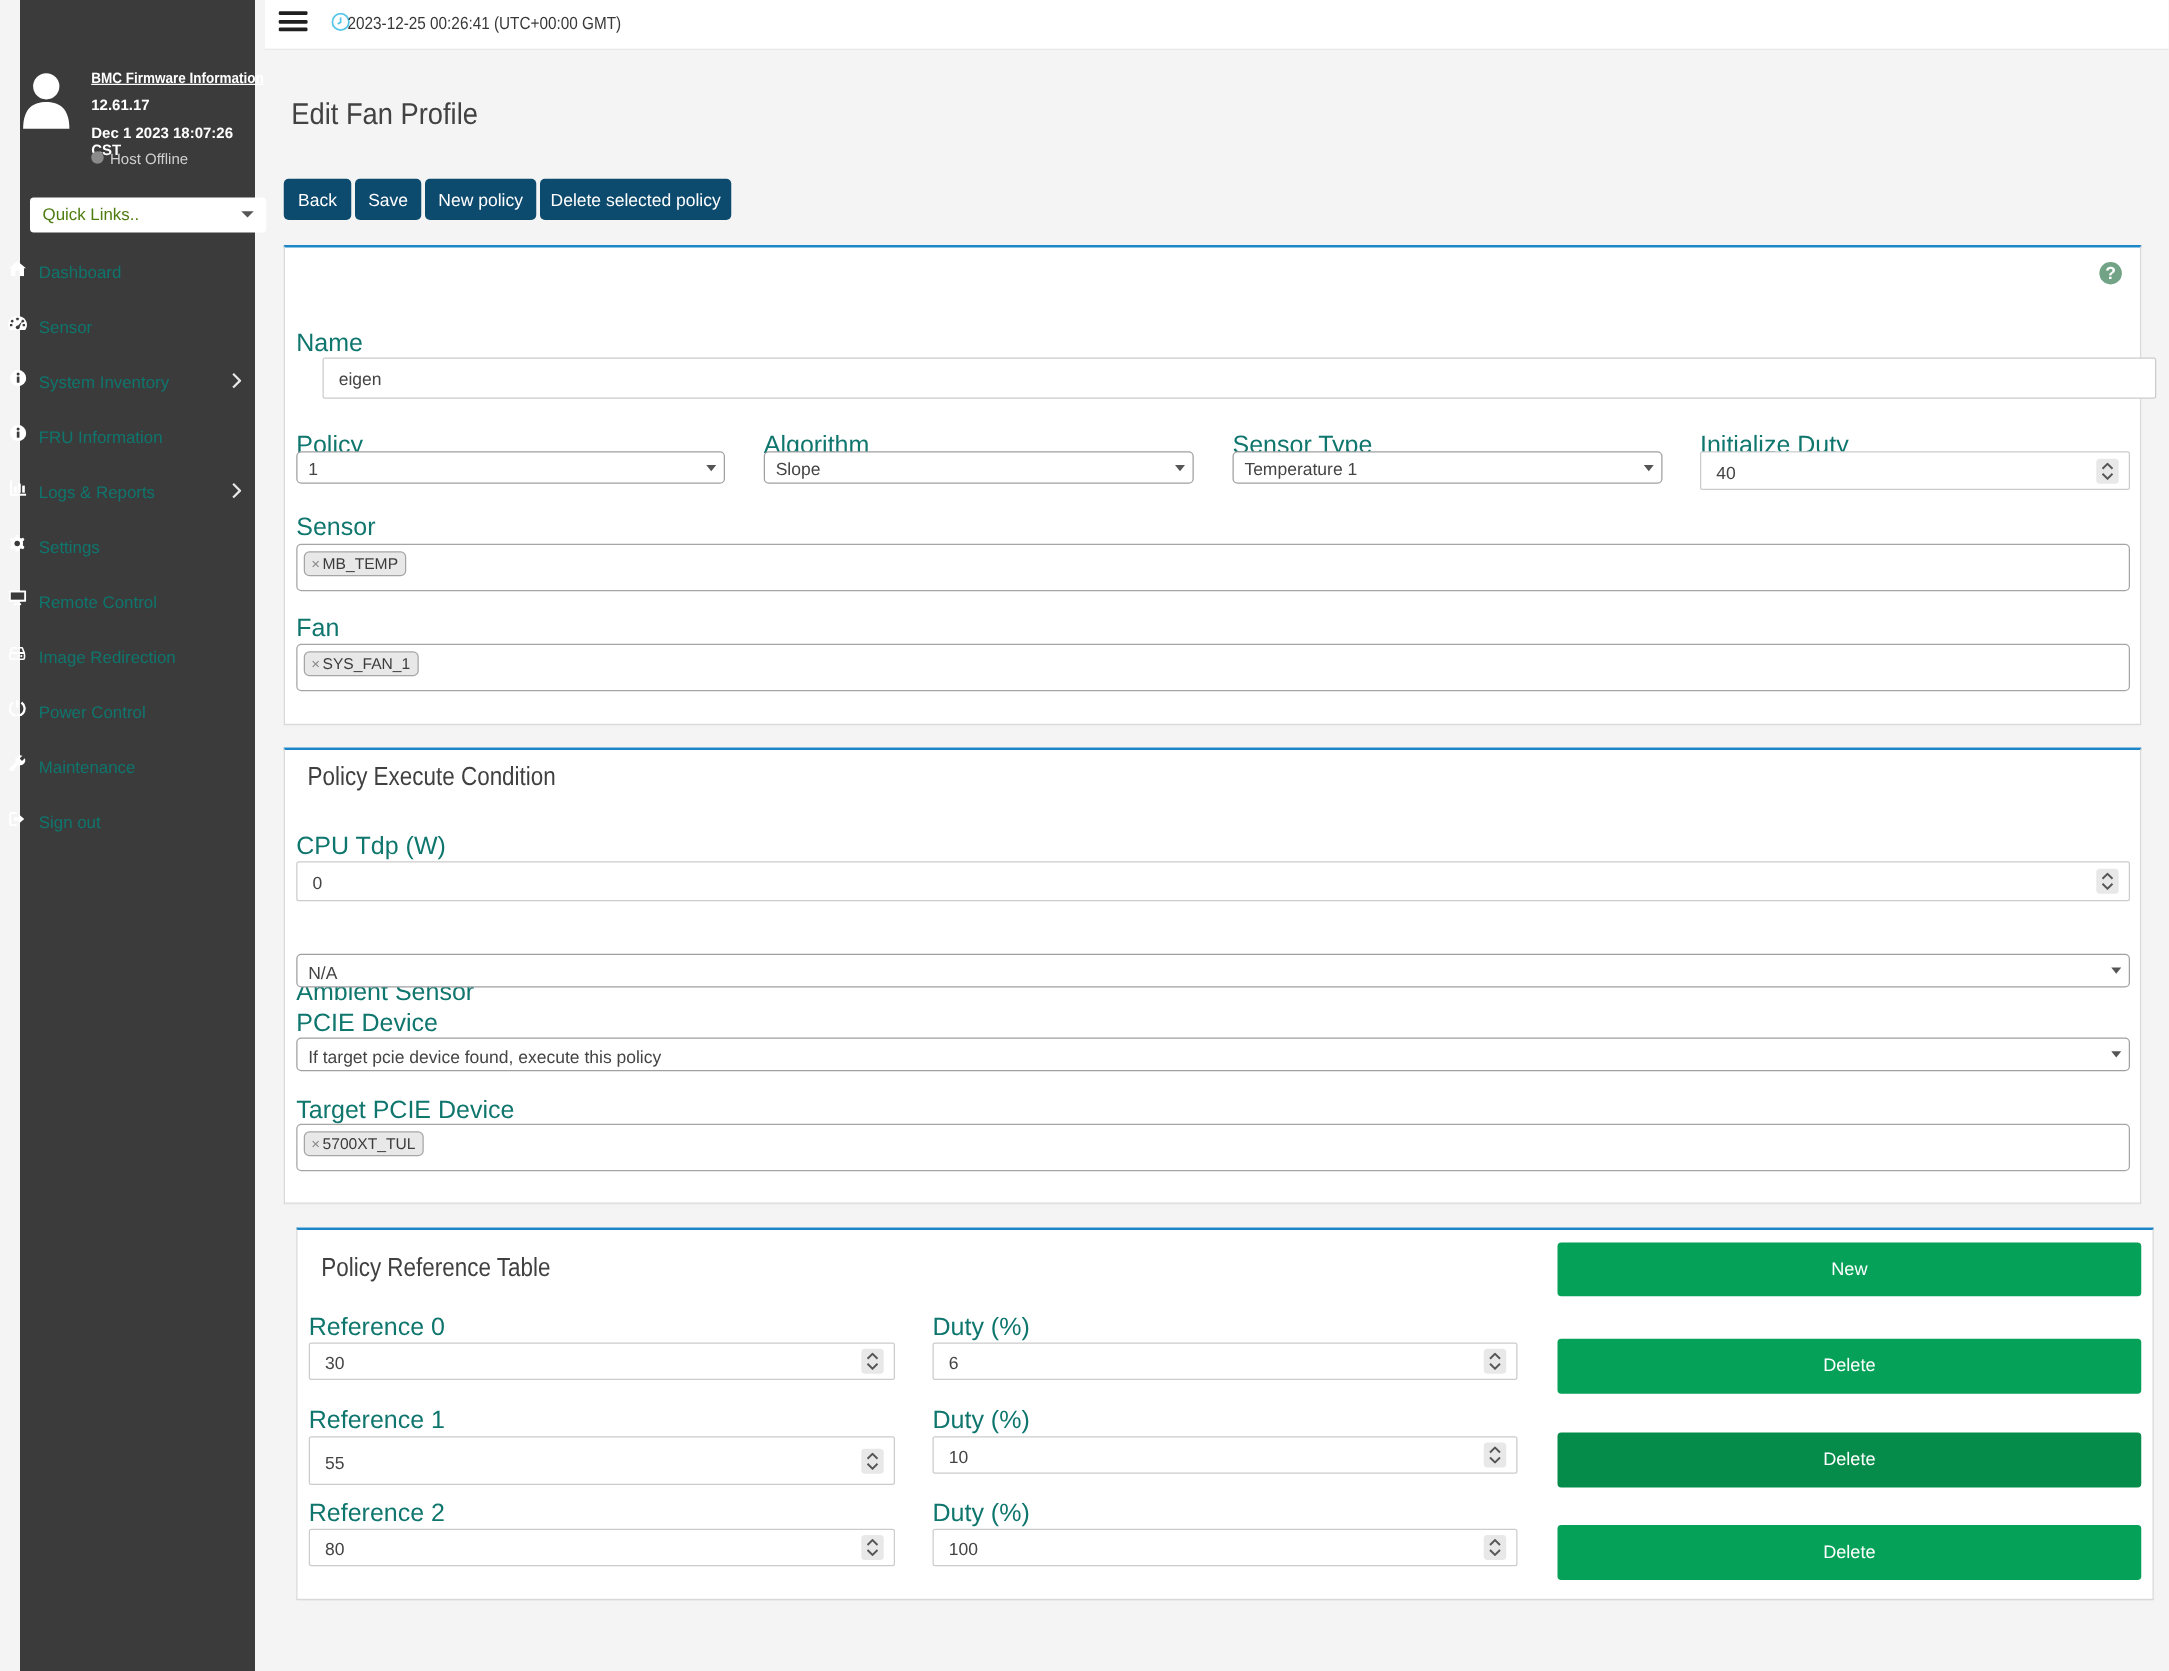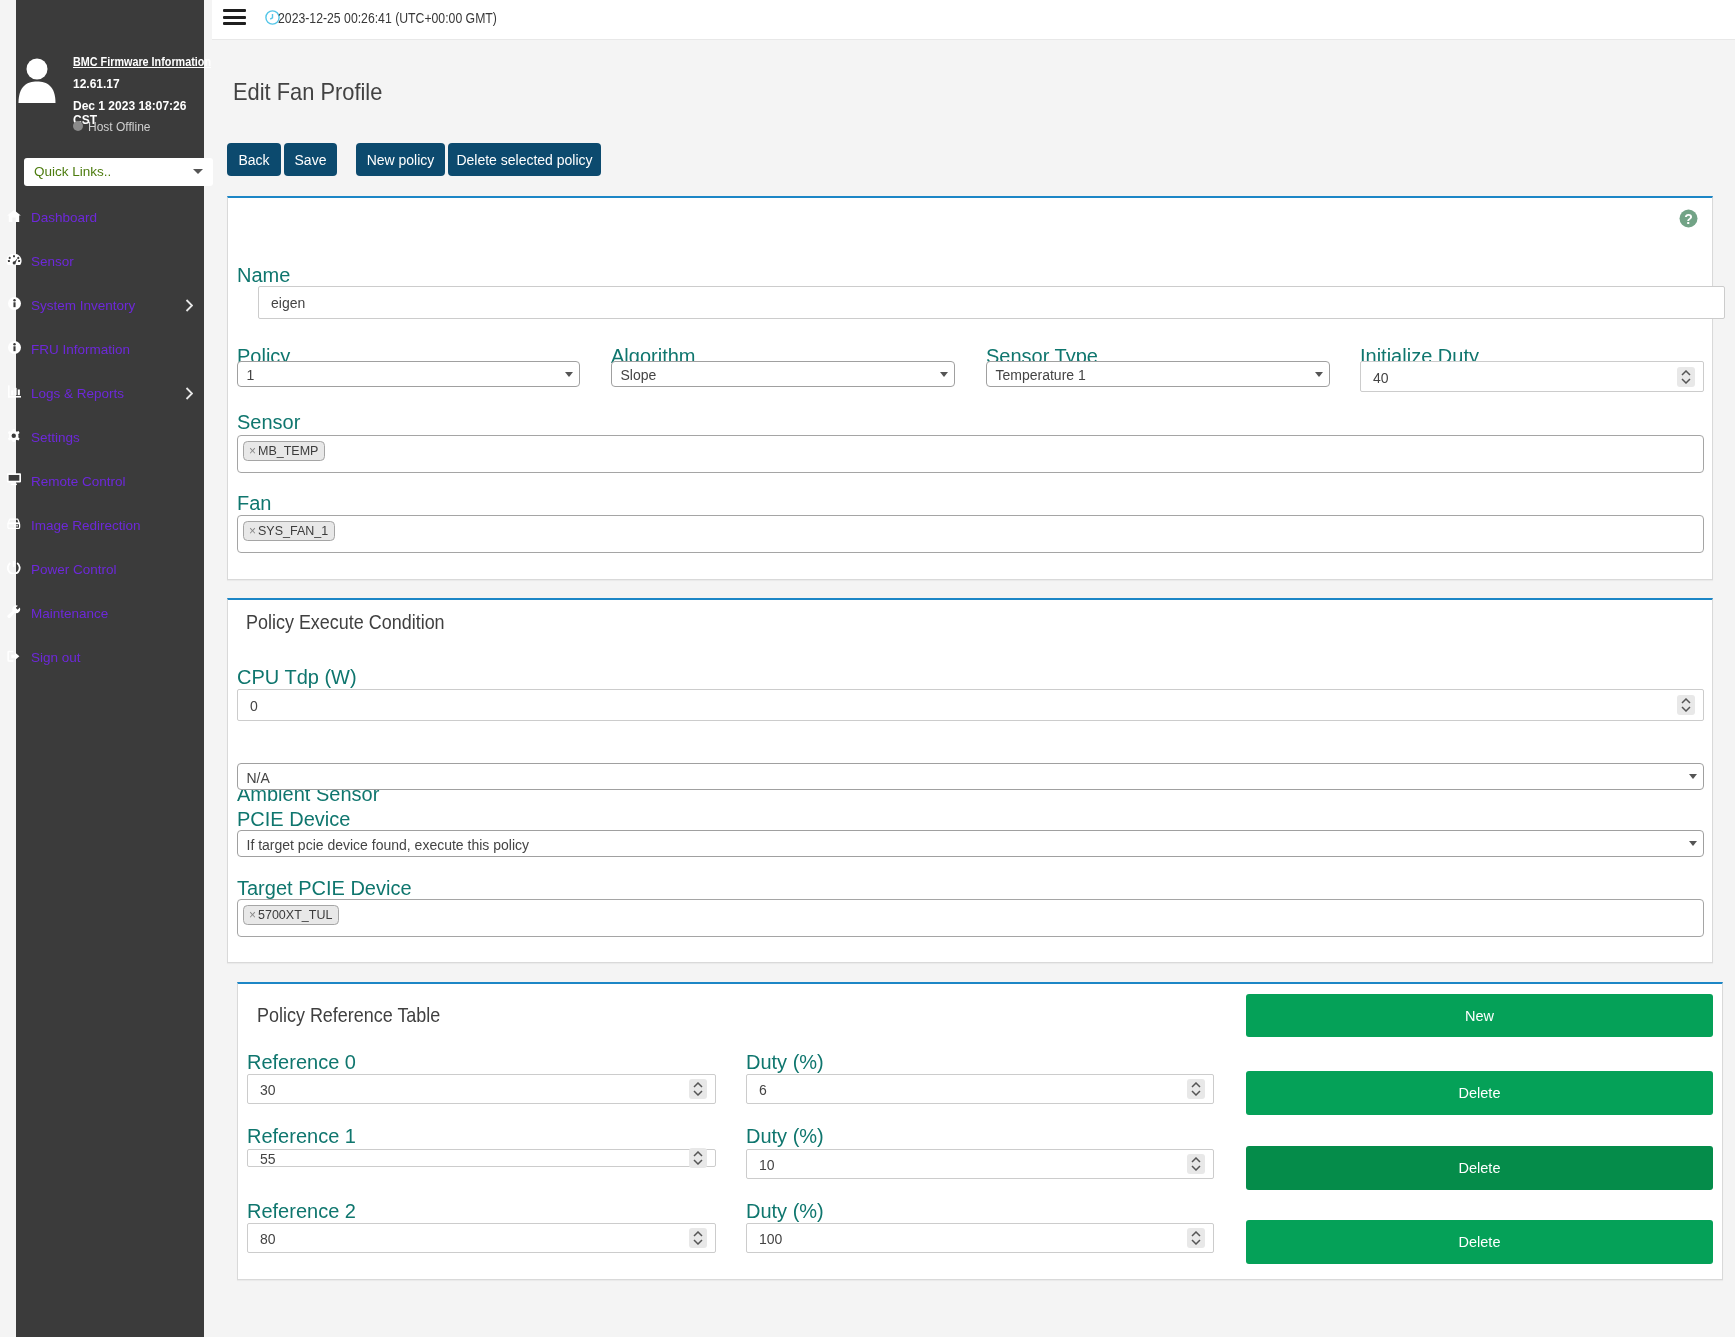--- a/index.html
+++ b/index.html
@@ -26,21 +26,21 @@
 .spin svg { position:absolute; left:4px; }
 .tagbox { position:absolute; background:#fff; border:1px solid #a5a5a5; border-radius:4px; }
 .chip { position:absolute; left:5px; top:5px; height:20px; display:inline-flex; align-items:center; background:#e8e8e8; border:1px solid #a5a5a5; border-radius:4.5px; font-size:12.5px; color:#3c3c3c; padding:0 6px 0 5px; white-space:nowrap; }
 .chip .x { color:#888; font-size:12px; margin-right:2px; }
 .ptitle { position:absolute; font-size:21px; font-weight:400; color:#404040; line-height:1; transform:scaleX(0.855); transform-origin:0 0; white-space:nowrap; }
 .gbtn { position:absolute; background:#05a158; color:#fff; border-radius:3px; display:flex; align-items:center; justify-content:center; font-size:14.5px; }
 .help { position:absolute; right:14px; top:11px; width:19px; height:19px; }
 
 .mi { position:relative; height:44px; display:flex; align-items:center; }
 .mic { position:absolute; left:6px; width:16px; text-align:center; }
-.mit { position:absolute; left:31px; font-size:13.5px; color:#6d28d9; }
+.mit { position:absolute; left:31px; font-size:13.5px; color:#0f766e; }
 .chevron { position:absolute; right:19px; top:15px; }
 </style>
 </head>
 <body>
 <div class="sidebar">
   <svg width="44" height="48" viewBox="0 0 44 48" style="position:absolute;left:0;top:57px;">
     <circle cx="21" cy="12" r="10.5" fill="#fff"></circle>
     <path d="M2.5 46 C2.5 29 11 24.5 21 24.5 C31 24.5 39.5 29 39.5 46 Z" fill="#fff"></path>
   </svg>
   <div style="position:absolute;left:57px;top:55px;font-size:12px;font-weight:bold;color:#fff;text-decoration:underline;transform:scaleX(0.9);transform-origin:0 0;white-space:nowrap;">BMC Firmware Information</div>
@@ -62,21 +62,21 @@
   <svg class="clock" width="15" height="15" viewBox="0 0 15 15">
       <circle cx="7.5" cy="7.5" r="6.6" fill="none" stroke="#54c6e8" stroke-width="1.4"></circle>
       <path d="M7.5 4 L7.5 7.8 L5.2 9.2" fill="none" stroke="#54c6e8" stroke-width="1.4"></path>
     </svg>
   <div class="stamp">2023-12-25 00:26:41 (UTC+00:00 GMT)</div>
 </div>
 <h1 class="title">Edit Fan Profile</h1>
 <div class="btnrow">
   <div class="btn" style="width:54px;">Back</div>
   <div class="btn" style="width:53px;">Save</div>
-  <div class="btn" style="width:89px;margin-left:16px;">New policy</div>
+  <div class="btn" style="width:89px;">New policy</div>
   <div class="btn" style="width:153px;">Delete selected policy</div>
 </div>
 <div class="panel p1">
   <svg class="help" viewBox="0 0 19 19">
       <circle cx="9.5" cy="9.5" r="9" fill="#72a386"></circle>
       <text x="9.5" y="14.5" font-size="14" font-weight="bold" fill="#fff" text-anchor="middle" font-family="Liberation Sans">?</text>
     </svg>
   <div class="lbl" style="left:9px;top:66px;">Name</div>
   <div class="inp" style="left:9px;top:88px;width:1467px;height:33px;">eigen</div>
   <div class="lbl" style="left:9px;top:147px;">Policy</div>
@@ -148,21 +148,21 @@
           <path d="M1 5 L5 1 L9 5" fill="none" stroke="#555" stroke-width="1.5"></path>
         </svg>
         <svg width="10" height="6" style="top:11px;" viewBox="0 0 10 6">
           <path d="M1 1 L5 5 L9 1" fill="none" stroke="#555" stroke-width="1.5"></path>
         </svg>
       </span>
   </div>
   <div class="gbtn" style="left:1008px;top:87px;width:467px;height:44px;">Delete</div>
   <div class="lbl" style="left:9px;top:141px;">Reference 1</div>
   <div class="lbl" style="left:508px;top:141px;">Duty (%)</div>
-  <div class="num" style="left:9px;top:165px;width:469px;height:18px;">55
+  <div class="num" style="left:9px;top:165px;width:469px;height:39px;">55
     <span class="spin">
         <svg width="10" height="6" style="top:3px;" viewBox="0 0 10 6">
           <path d="M1 5 L5 1 L9 5" fill="none" stroke="#555" stroke-width="1.5"></path>
         </svg>
         <svg width="10" height="6" style="top:11px;" viewBox="0 0 10 6">
           <path d="M1 1 L5 5 L9 1" fill="none" stroke="#555" stroke-width="1.5"></path>
         </svg>
       </span>
   </div>
   <div class="num" style="left:508px;top:165px;width:468px;height:30px;">10

